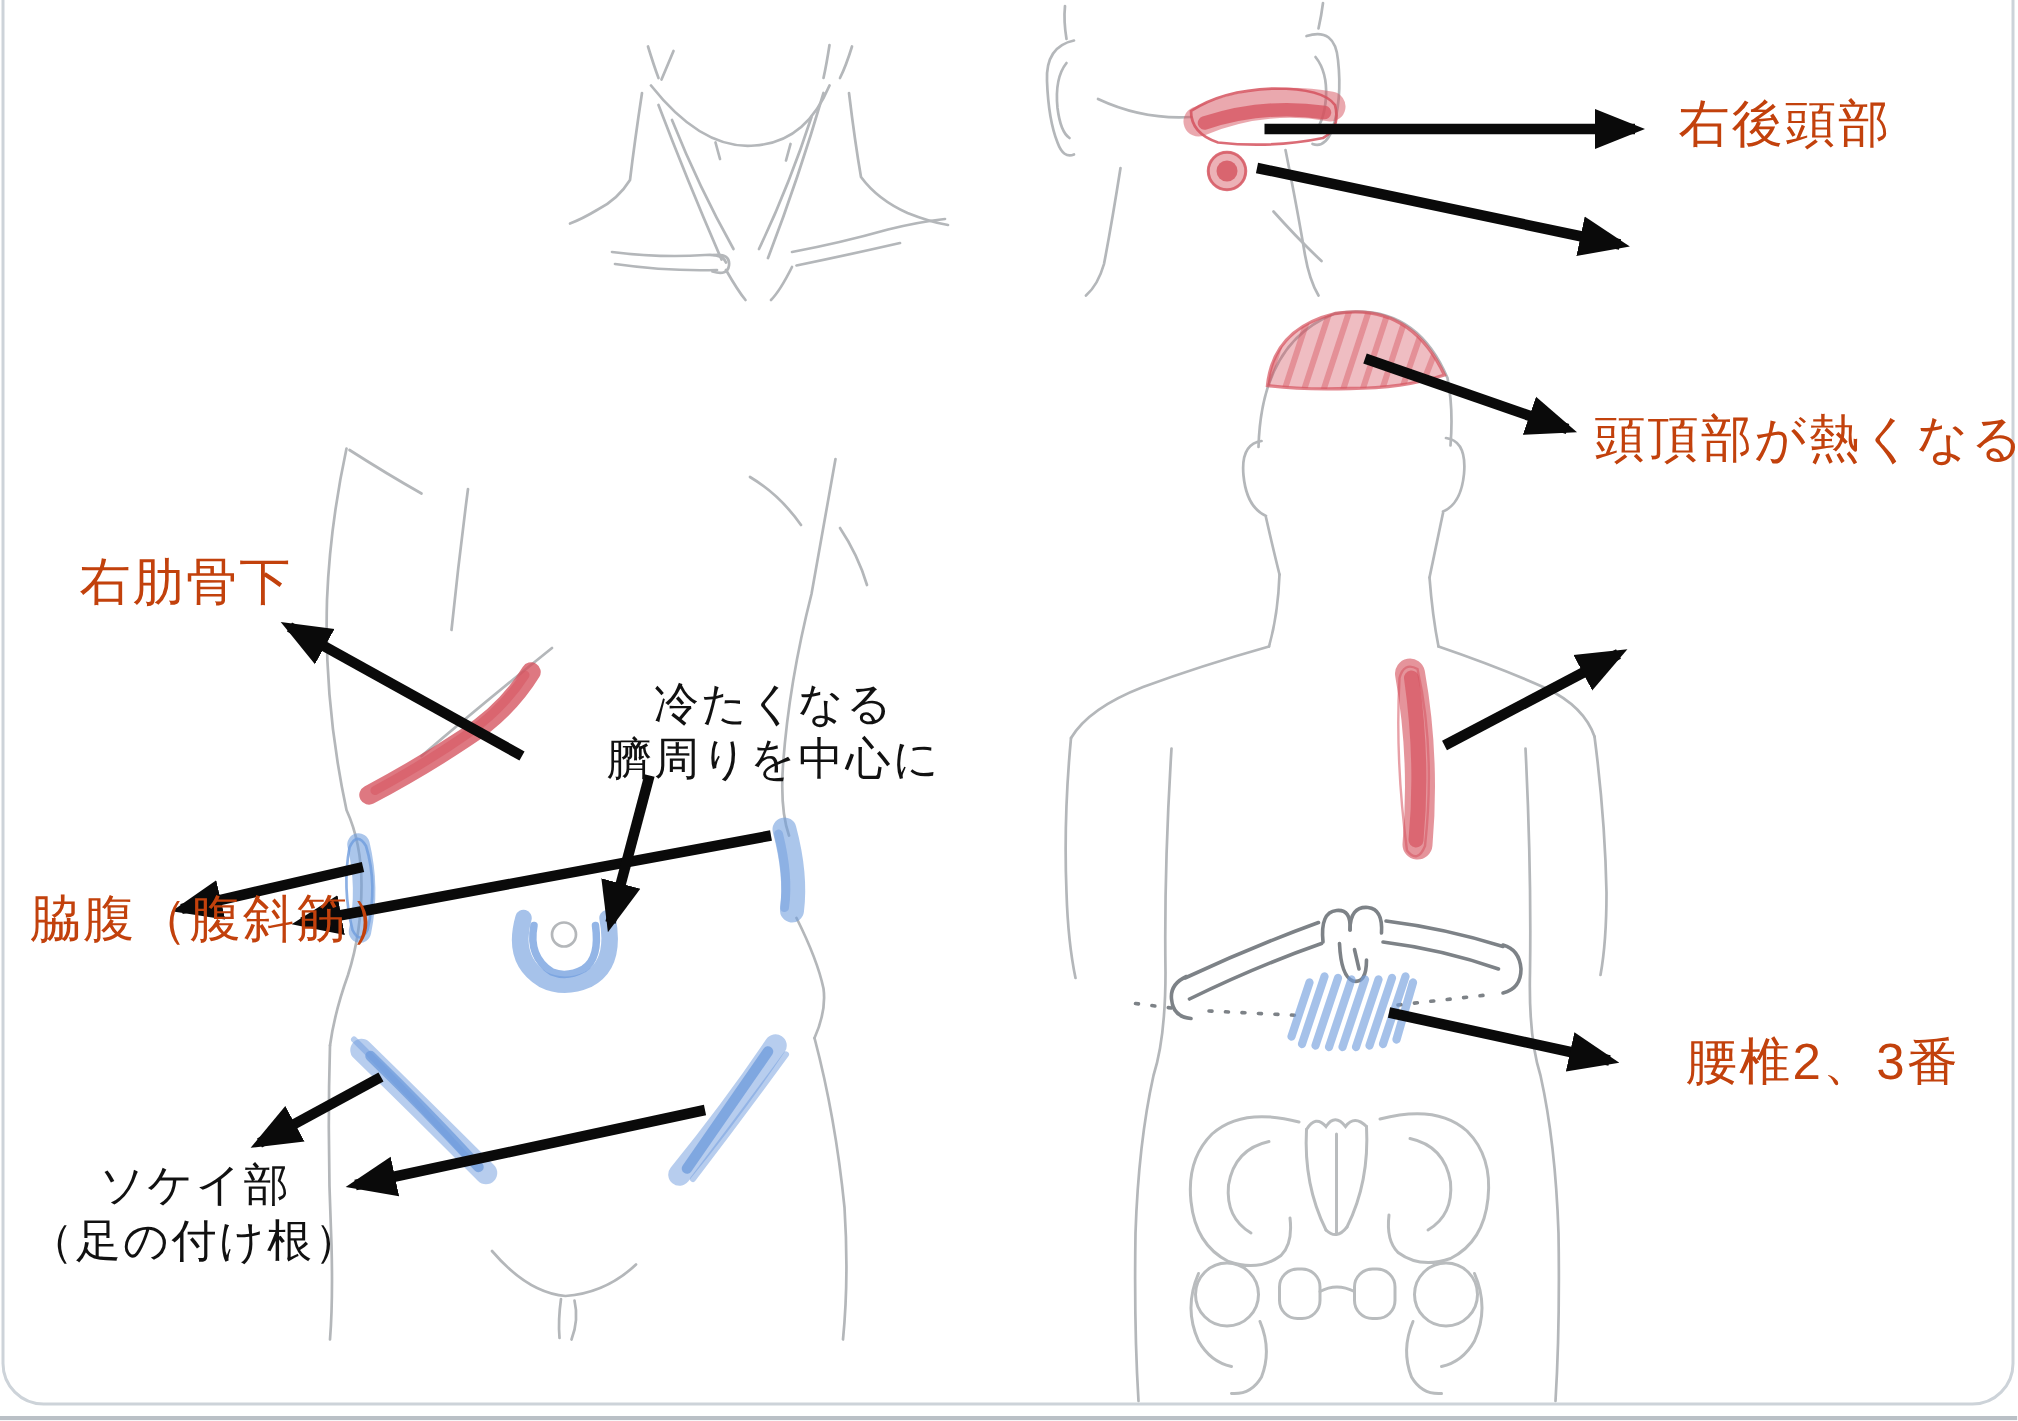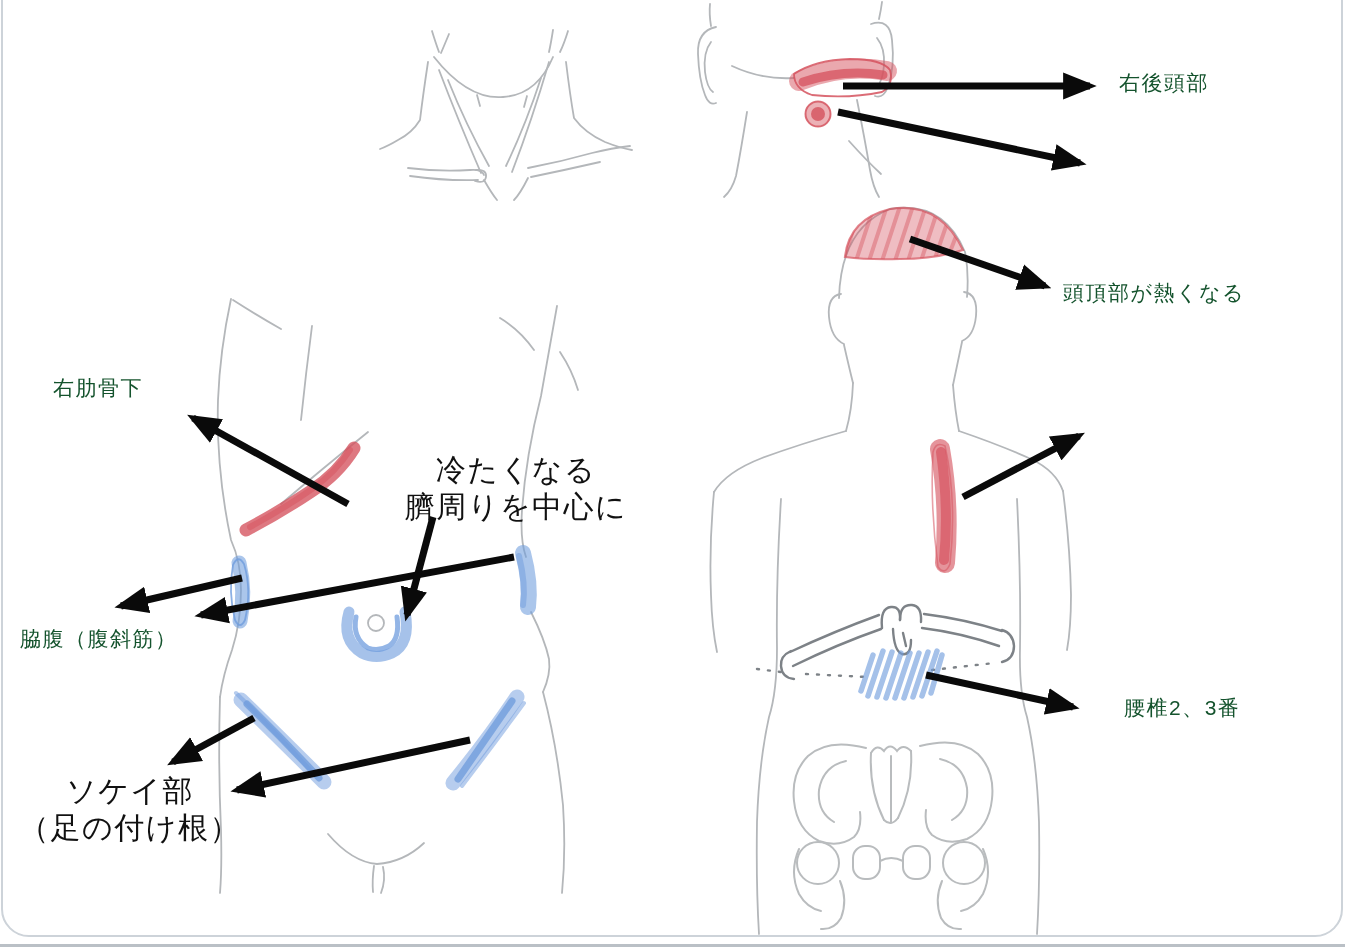--- a/index.html
+++ b/index.html
@@ -2,21 +2,21 @@
 <html><head>
 <meta charset="utf-8">
 <style>
   html,body{margin:0;padding:0;background:#ffffff;}
   #stage{position:relative;width:1345px;height:947px;background:#ffffff;overflow:hidden;
          font-family:"Liberation Sans","DejaVu Sans",sans-serif;}
   .card{position:absolute;left:1px;top:-30px;right:2px;bottom:10px;border:2px solid #cdd3d9;
         border-radius:28px;background:#ffffff;}
   .bottom-edge{position:absolute;left:0;right:0;top:944px;height:3px;background:#bac0c6;}
   svg.art{position:absolute;left:0;top:0;}
-  .lbl{position:absolute;font-size:21px;font-weight:500;color:#14532d;letter-spacing:1.5px;
+  .lbl{position:absolute;font-size:34px;font-weight:500;color:#c2410c;letter-spacing:1.5px;
        white-space:nowrap;line-height:34px;text-align:right;}
   .lbl2{position:absolute;font-size:30px;font-weight:500;color:#111111;letter-spacing:1.5px;
         text-align:center;line-height:37px;}
   .lbl2 span{display:block;white-space:nowrap;}
 </style>
 </head>
 <body>
 
 <div id="stage">
   <div class="card"></div>
@@ -231,21 +231,21 @@
   <div class="lbl" style="left:1119px;top:66px">右後頭部</div>
   <div class="lbl" style="left:1063px;top:276px">頭頂部が熱くなる</div>
   <div class="lbl" style="left:1124px;top:691px">腰椎2、3番</div>
   <div class="lbl" style="left:53px;top:371px">右肋骨下</div>
 
   <div class="lbl2" style="left:400px;top:451px;width:232px">
     <span>冷たくなる</span>
     <span>臍周りを中心に</span>
   </div>
 
-  <div class="lbl" style="left:20px;top:622px">脇腹（腹斜筋）</div>
+  <div class="lbl" style="left:20px;top:596px">脇腹（腹斜筋）</div>
 
   <div class="lbl2" style="left:16px;top:772px;width:228px">
     <span>ソケイ部</span>
     <span>（足の付け根）</span>
   </div>
 
   <div class="bottom-edge"></div>
 </div>
 
 </body></html>

